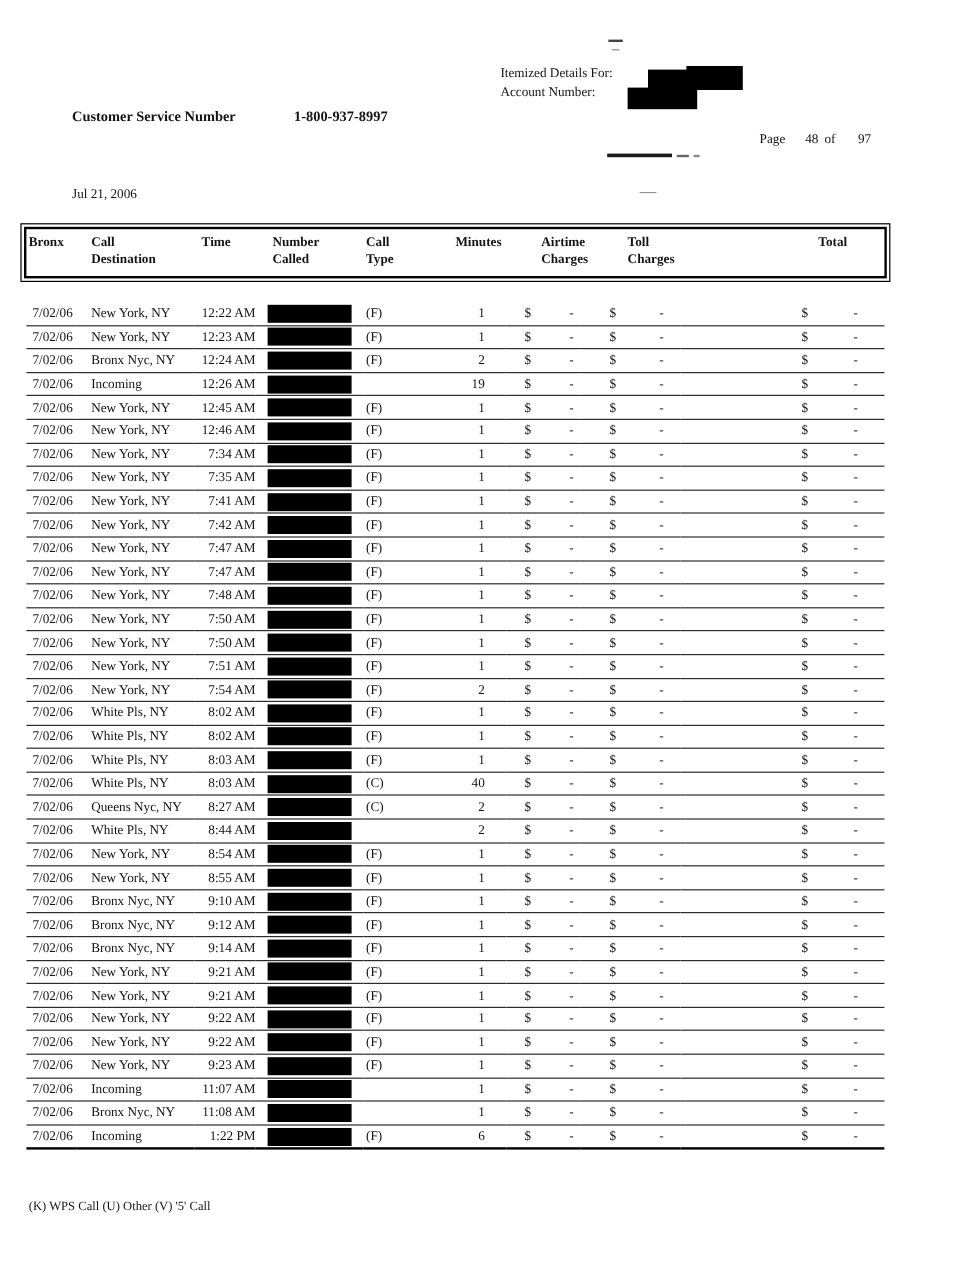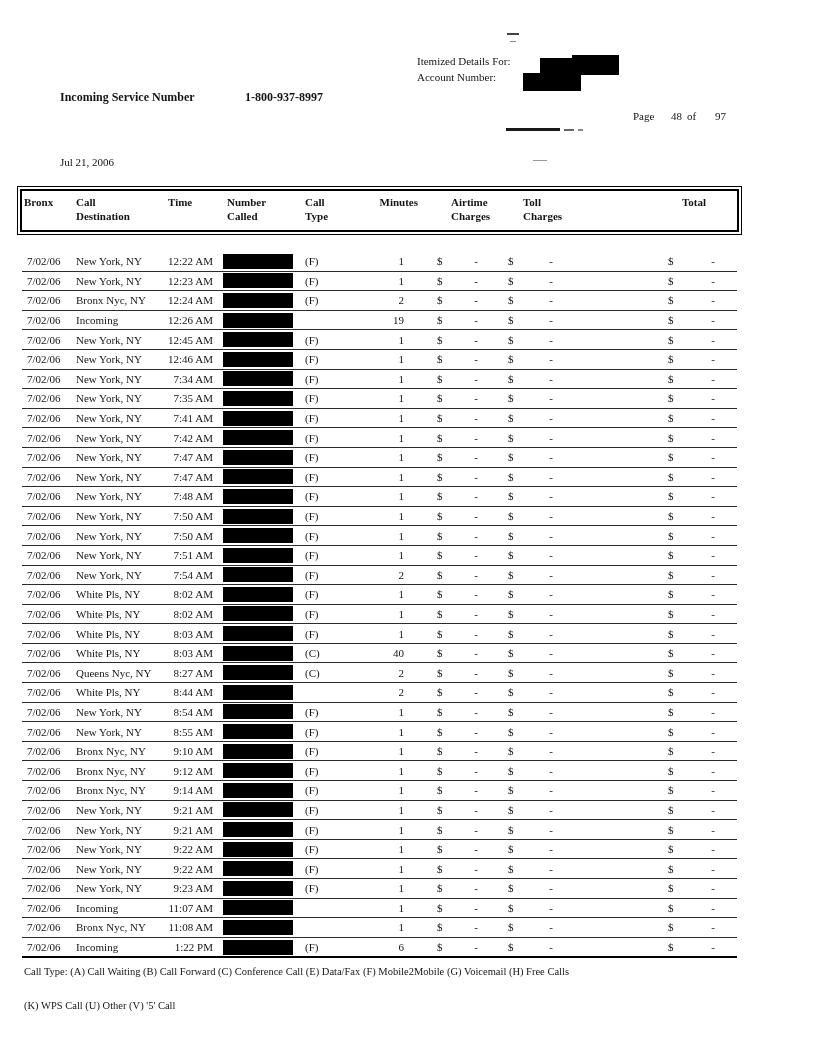--- a/index.html
+++ b/index.html
@@ -95,21 +95,21 @@
 
   <div class="itemized-block">
     <div>Itemized Details For:</div>
     <div>Account Number:</div>
   </div>
   <div class="redaction red-a"></div>
   <div class="redaction red-b"></div>
   <div class="redaction red-c"></div>
 
   <div class="cs-line">
-    <span>Incoming Service Number</span>
+    <span>Customer Service Number</span>
     <span class="cs-number">1-800-937-8997</span>
   </div>
   <div class="statement-date">Jul 21, 2006</div>
 
   <div class="page-indicator">
     <span class="pg-label">Page</span>
     <span class="pg-num">48</span>
     <span class="pg-of">of</span>
     <span class="pg-total">97</span>
   </div>
@@ -1187,16 +1187,15 @@
           <td class="c-total">
             <div class="money">
               <span>$</span>
               <span>-</span>
             </div>
           </td>
         </tr>
       </tbody>
   </table>
 
-  <div class="footnote-1">Call Type: (A) Call Waiting (B) Call Forward (C) Conference Call (E) Data/Fax (F) Mobile2Mobile (G) Voicemail (H) Free Calls</div>
   <div class="footnote-2">(K) WPS Call (U) Other (V) '5' Call</div>
 
 </div>
 
 </body></html>

